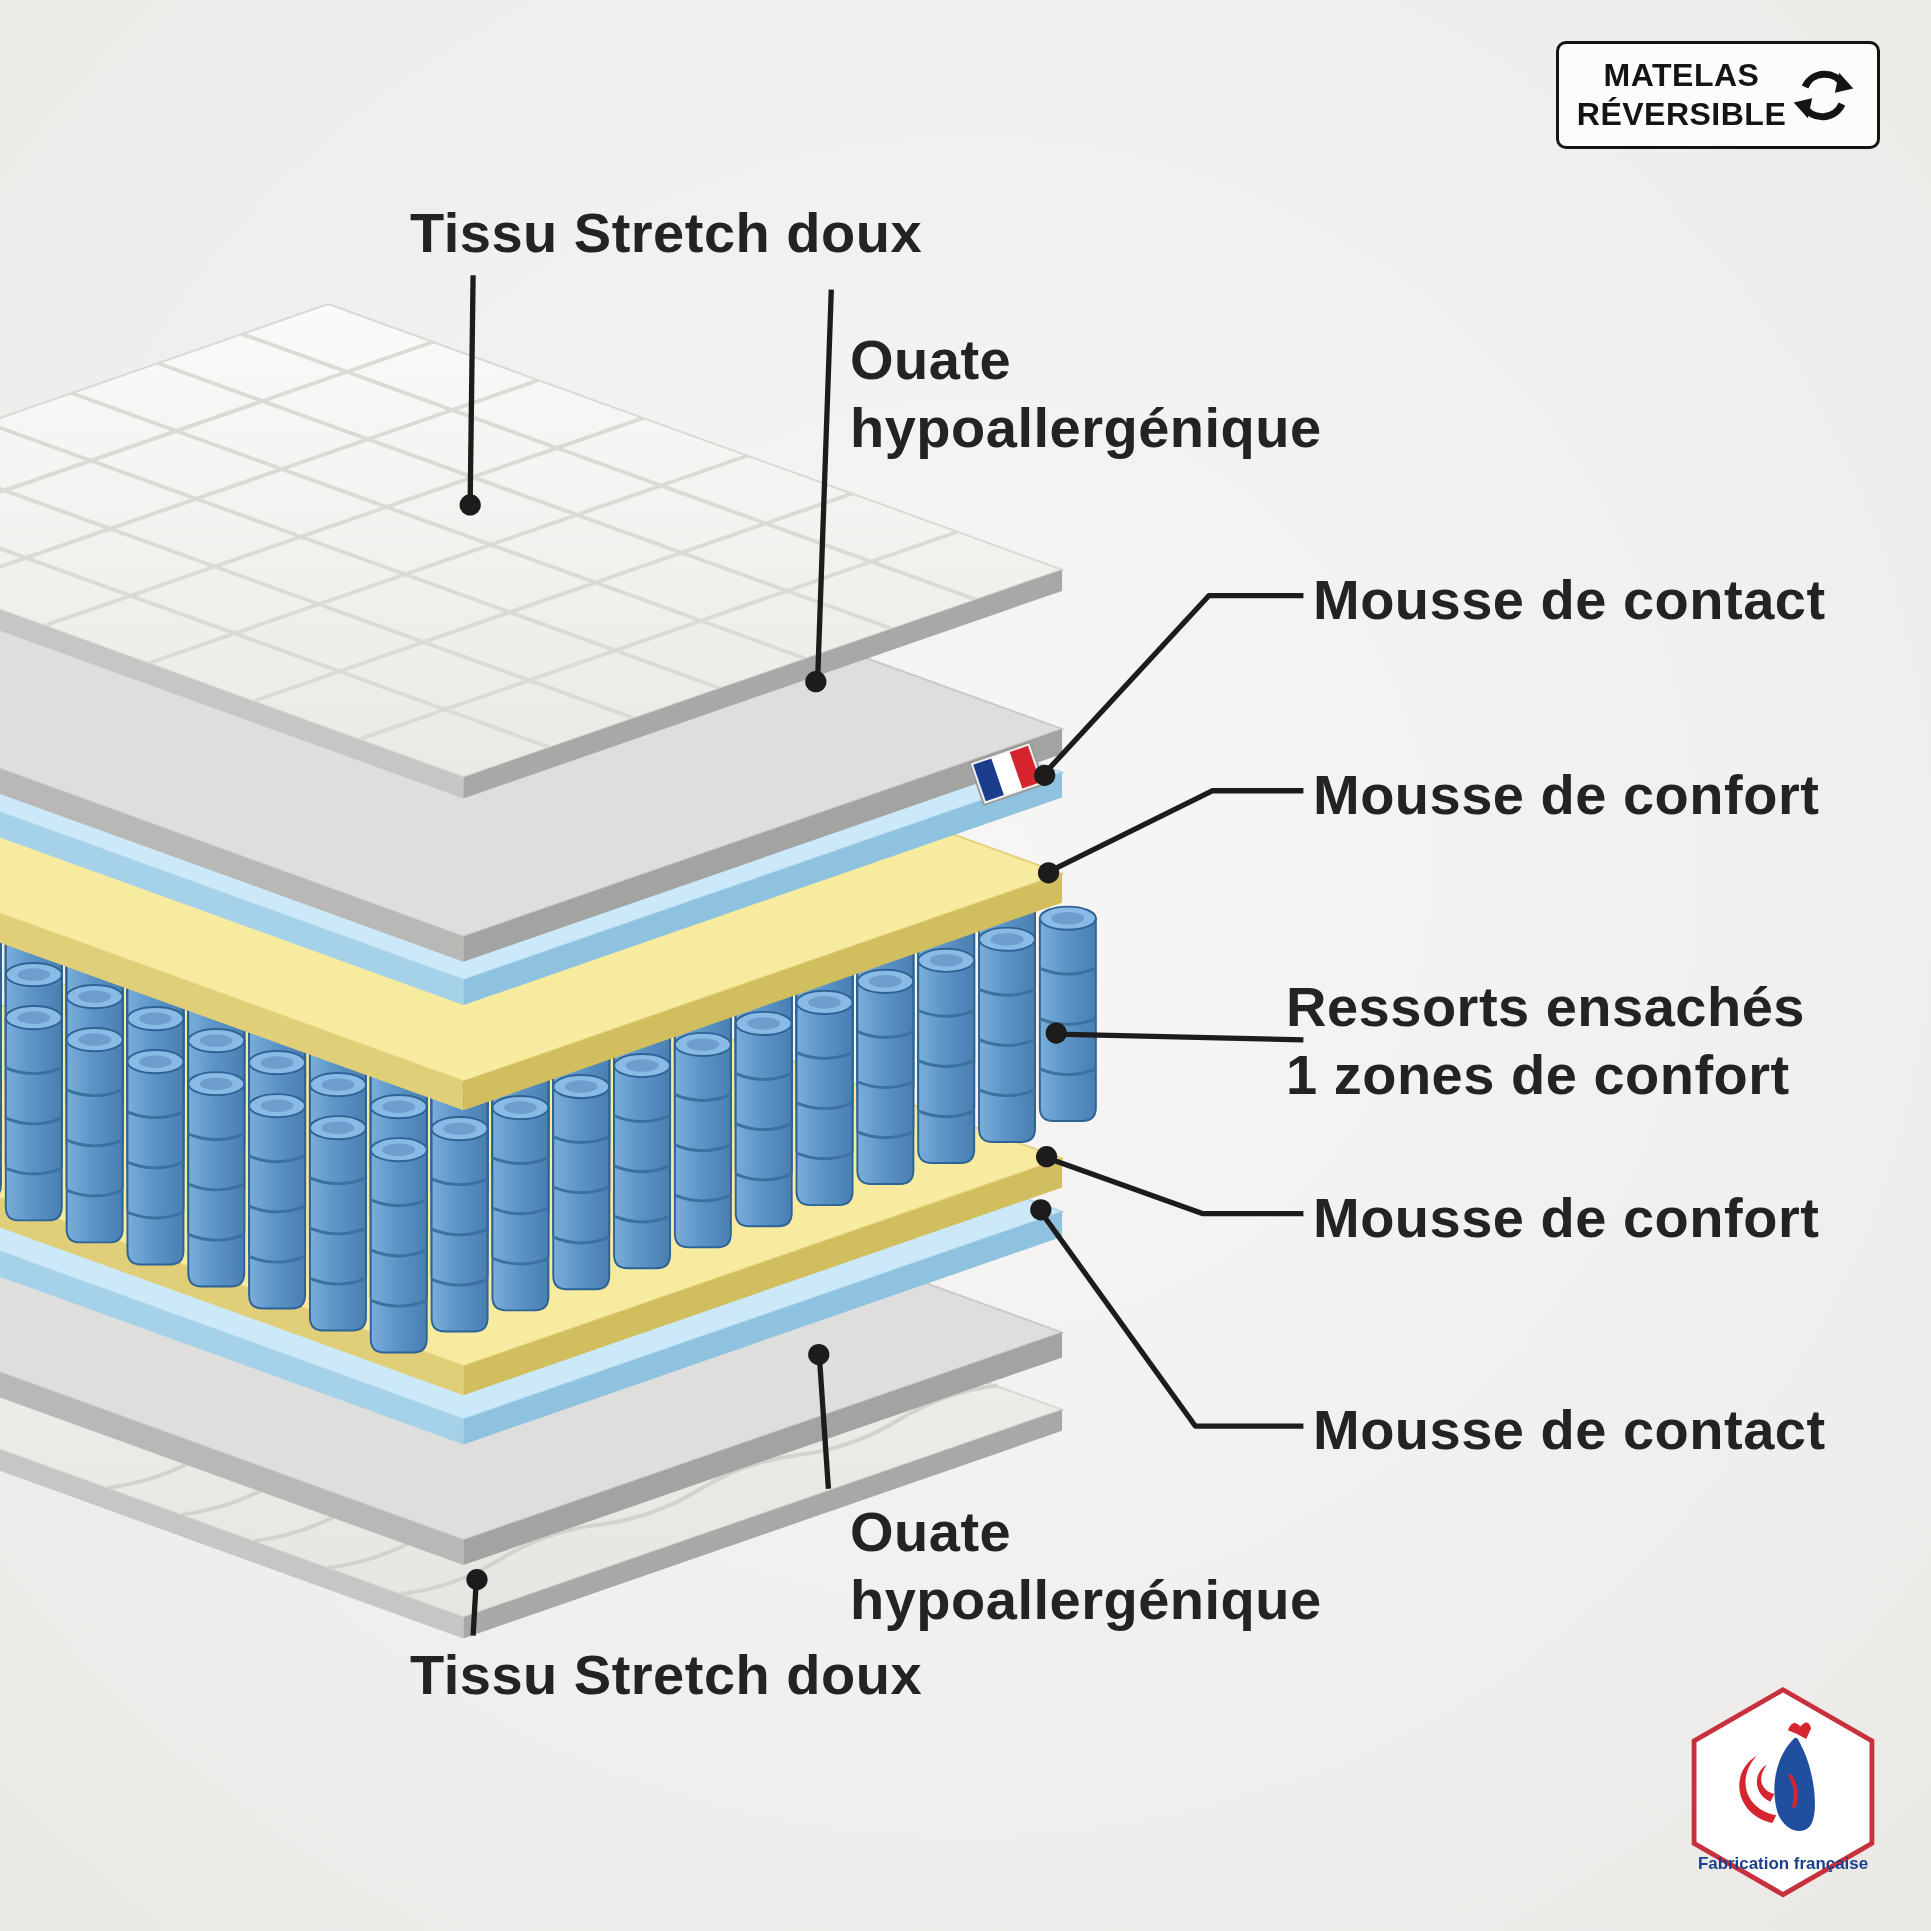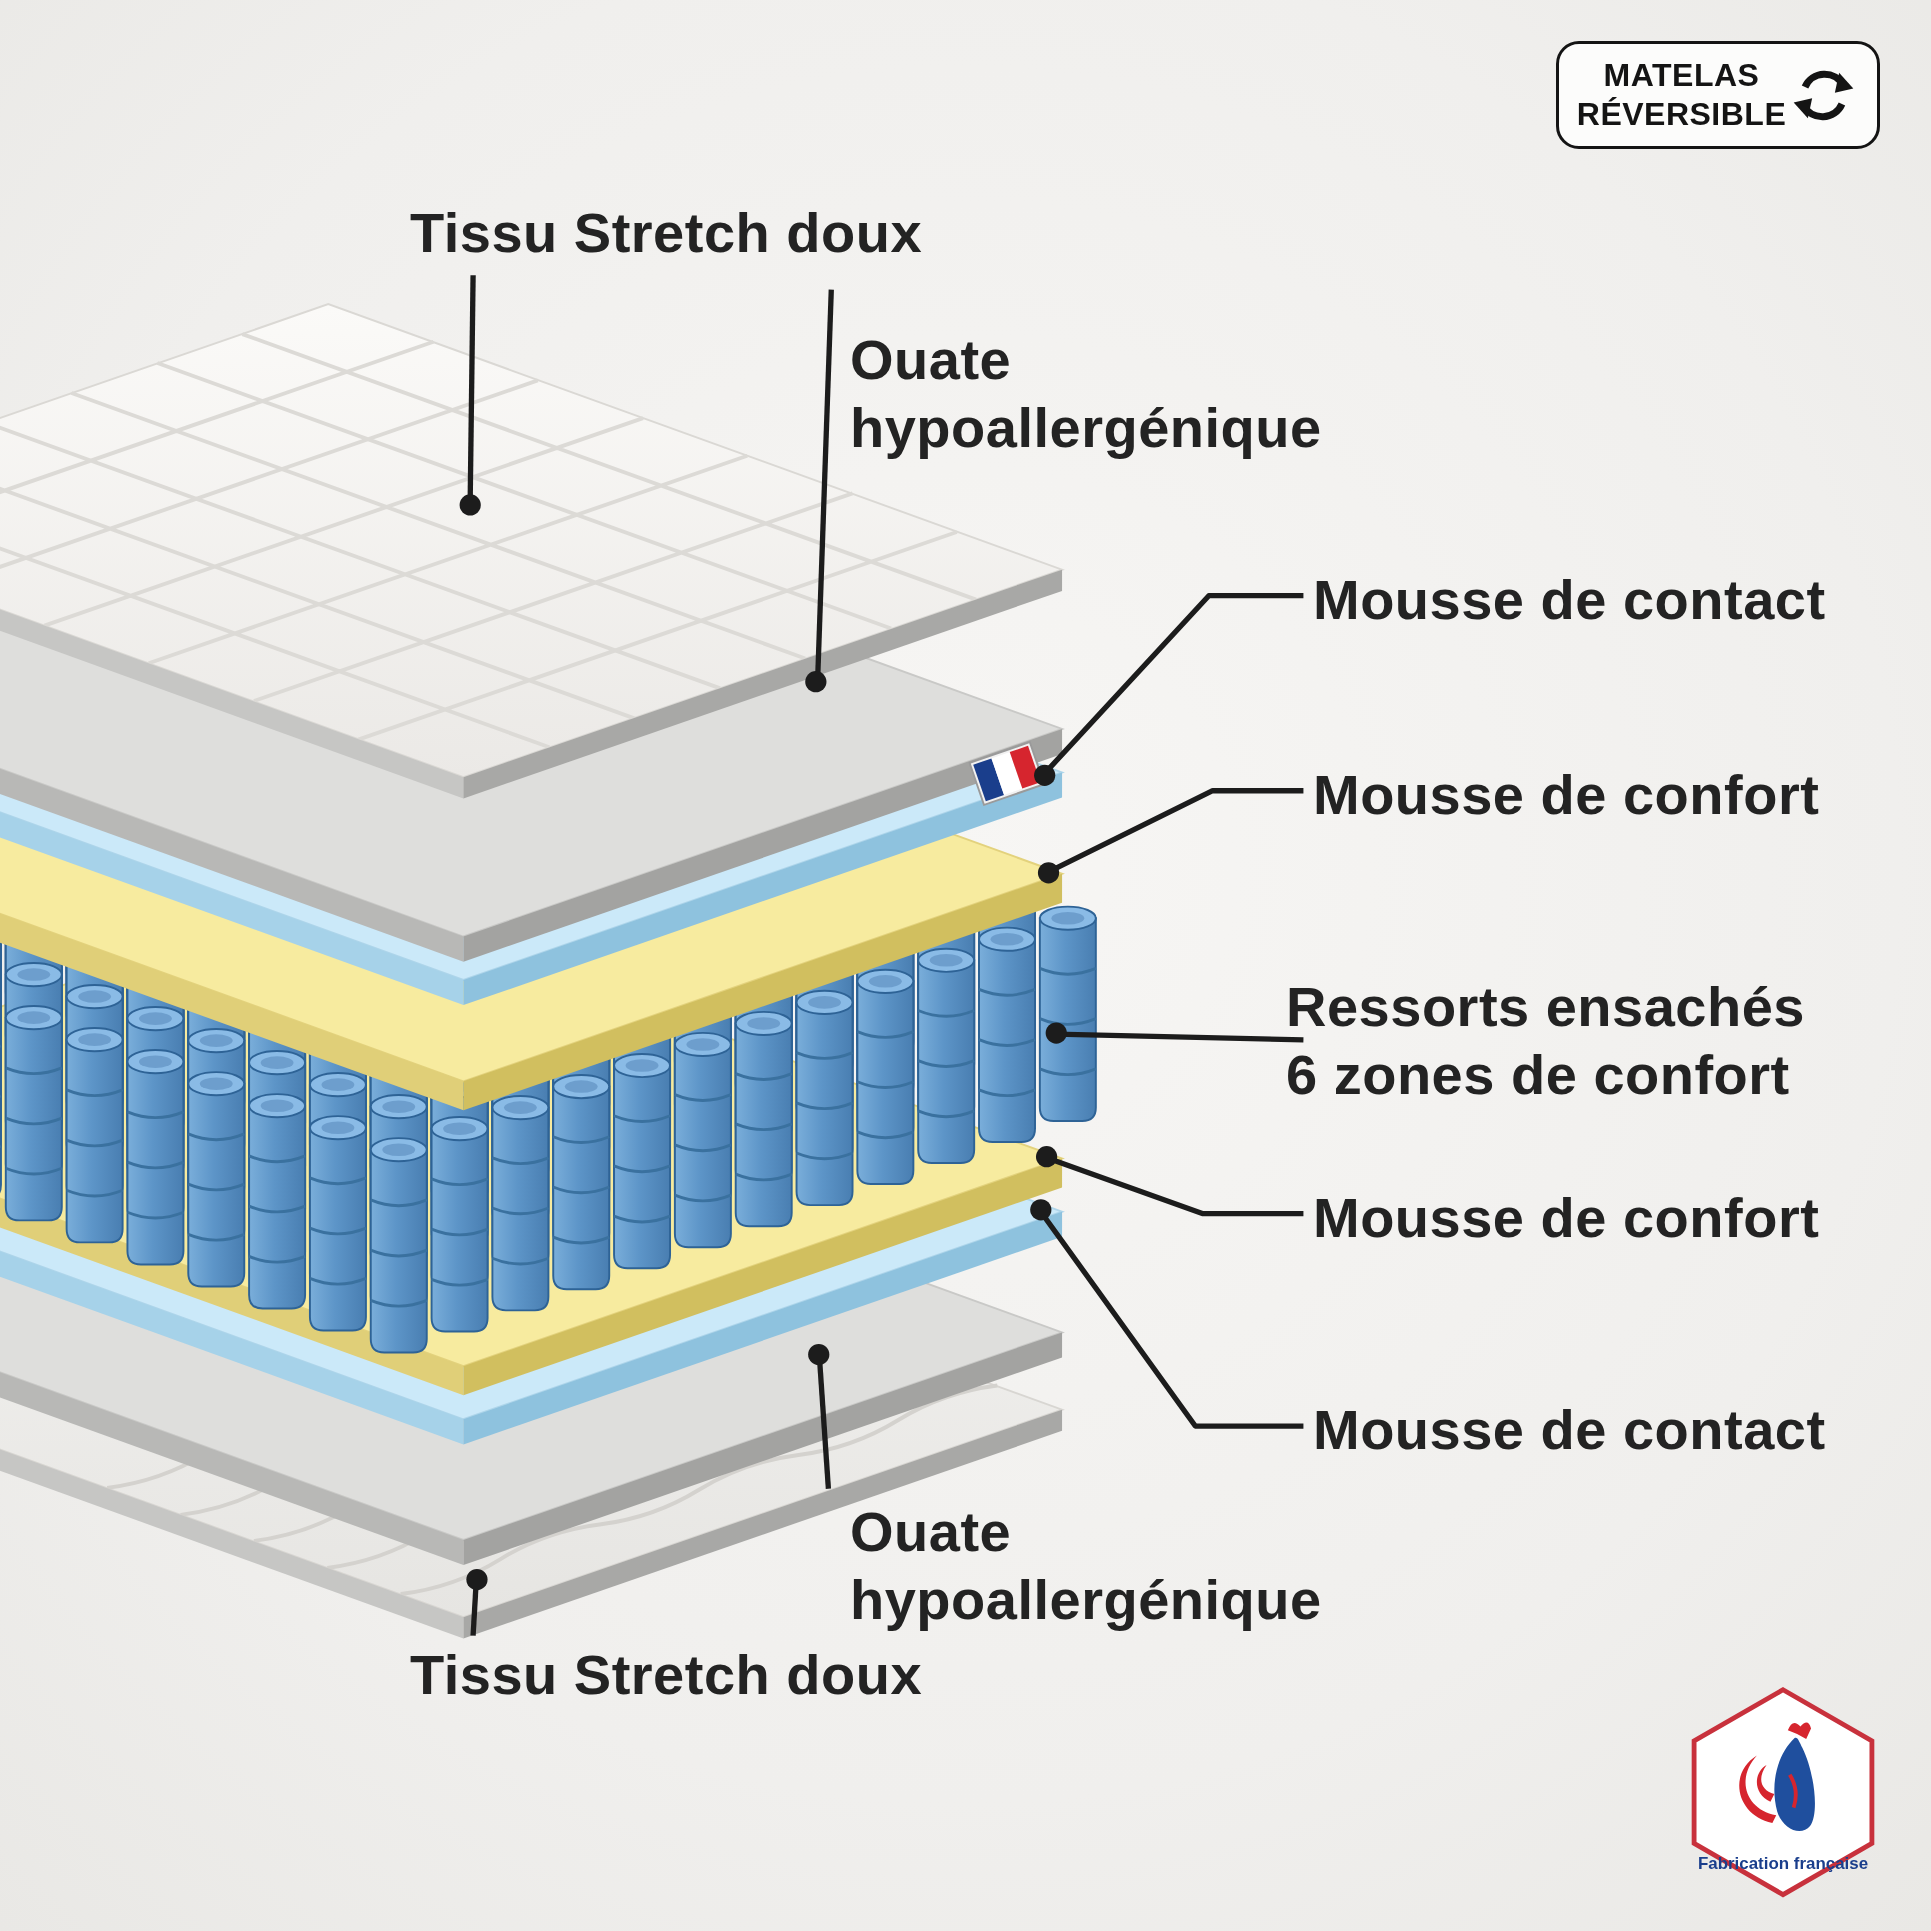--- a/index.html
+++ b/index.html
@@ -14,21 +14,21 @@
     font-family:"Liberation Sans",sans-serif;
   }
   .illus{position:absolute;left:0;top:0;width:1931px;height:1931px;}
   .callout{
     position:absolute;font-size:56px;line-height:68px;color:#232323;
     letter-spacing:0.5px;white-space:nowrap;font-weight:bold;
   }
   .callout.bold{font-weight:700;}
   .rev-badge{
     position:absolute;left:1556px;top:41px;width:324px;height:108px;
-    box-sizing:border-box;border:3.9px solid #141414;border-radius:23px;
+    box-sizing:border-box;border:3.9px solid #141414;border-radius:10px;
     background:#fcfcfb;display:flex;align-items:center;justify-content:center;
     gap:2px;padding:0 27px;
   }
   .rev-badge .txt{
     font-weight:700;font-size:32px;line-height:39px;letter-spacing:0.5px;
     color:#141414;text-align:center;
   }
   .rot{width:71px;height:71px;flex:0 0 auto;}
   .origin-badge{position:absolute;left:1668px;top:1682px;width:230px;height:230px;}
 </style>
@@ -301,21 +301,21 @@
     <div>Ouate</div>
     <div>hypoallergénique</div>
   </div>
 
   <div class="callout" style="left:1313px;top:566px">Mousse de contact</div>
 
   <div class="callout" style="left:1313px;top:761px">Mousse de confort</div>
 
   <div class="callout bold" style="left:1286px;top:973px">
     <div>Ressorts ensachés</div>
-    <div>6 zones de confort</div>
+    <div>1 zones de confort</div>
   </div>
 
   <div class="callout" style="left:1313px;top:1184px">Mousse de confort</div>
 
   <div class="callout" style="left:1313px;top:1396px">Mousse de contact</div>
 
   <div class="callout" style="left:850px;top:1498px">
     <div>Ouate</div>
     <div>hypoallergénique</div>
   </div>

